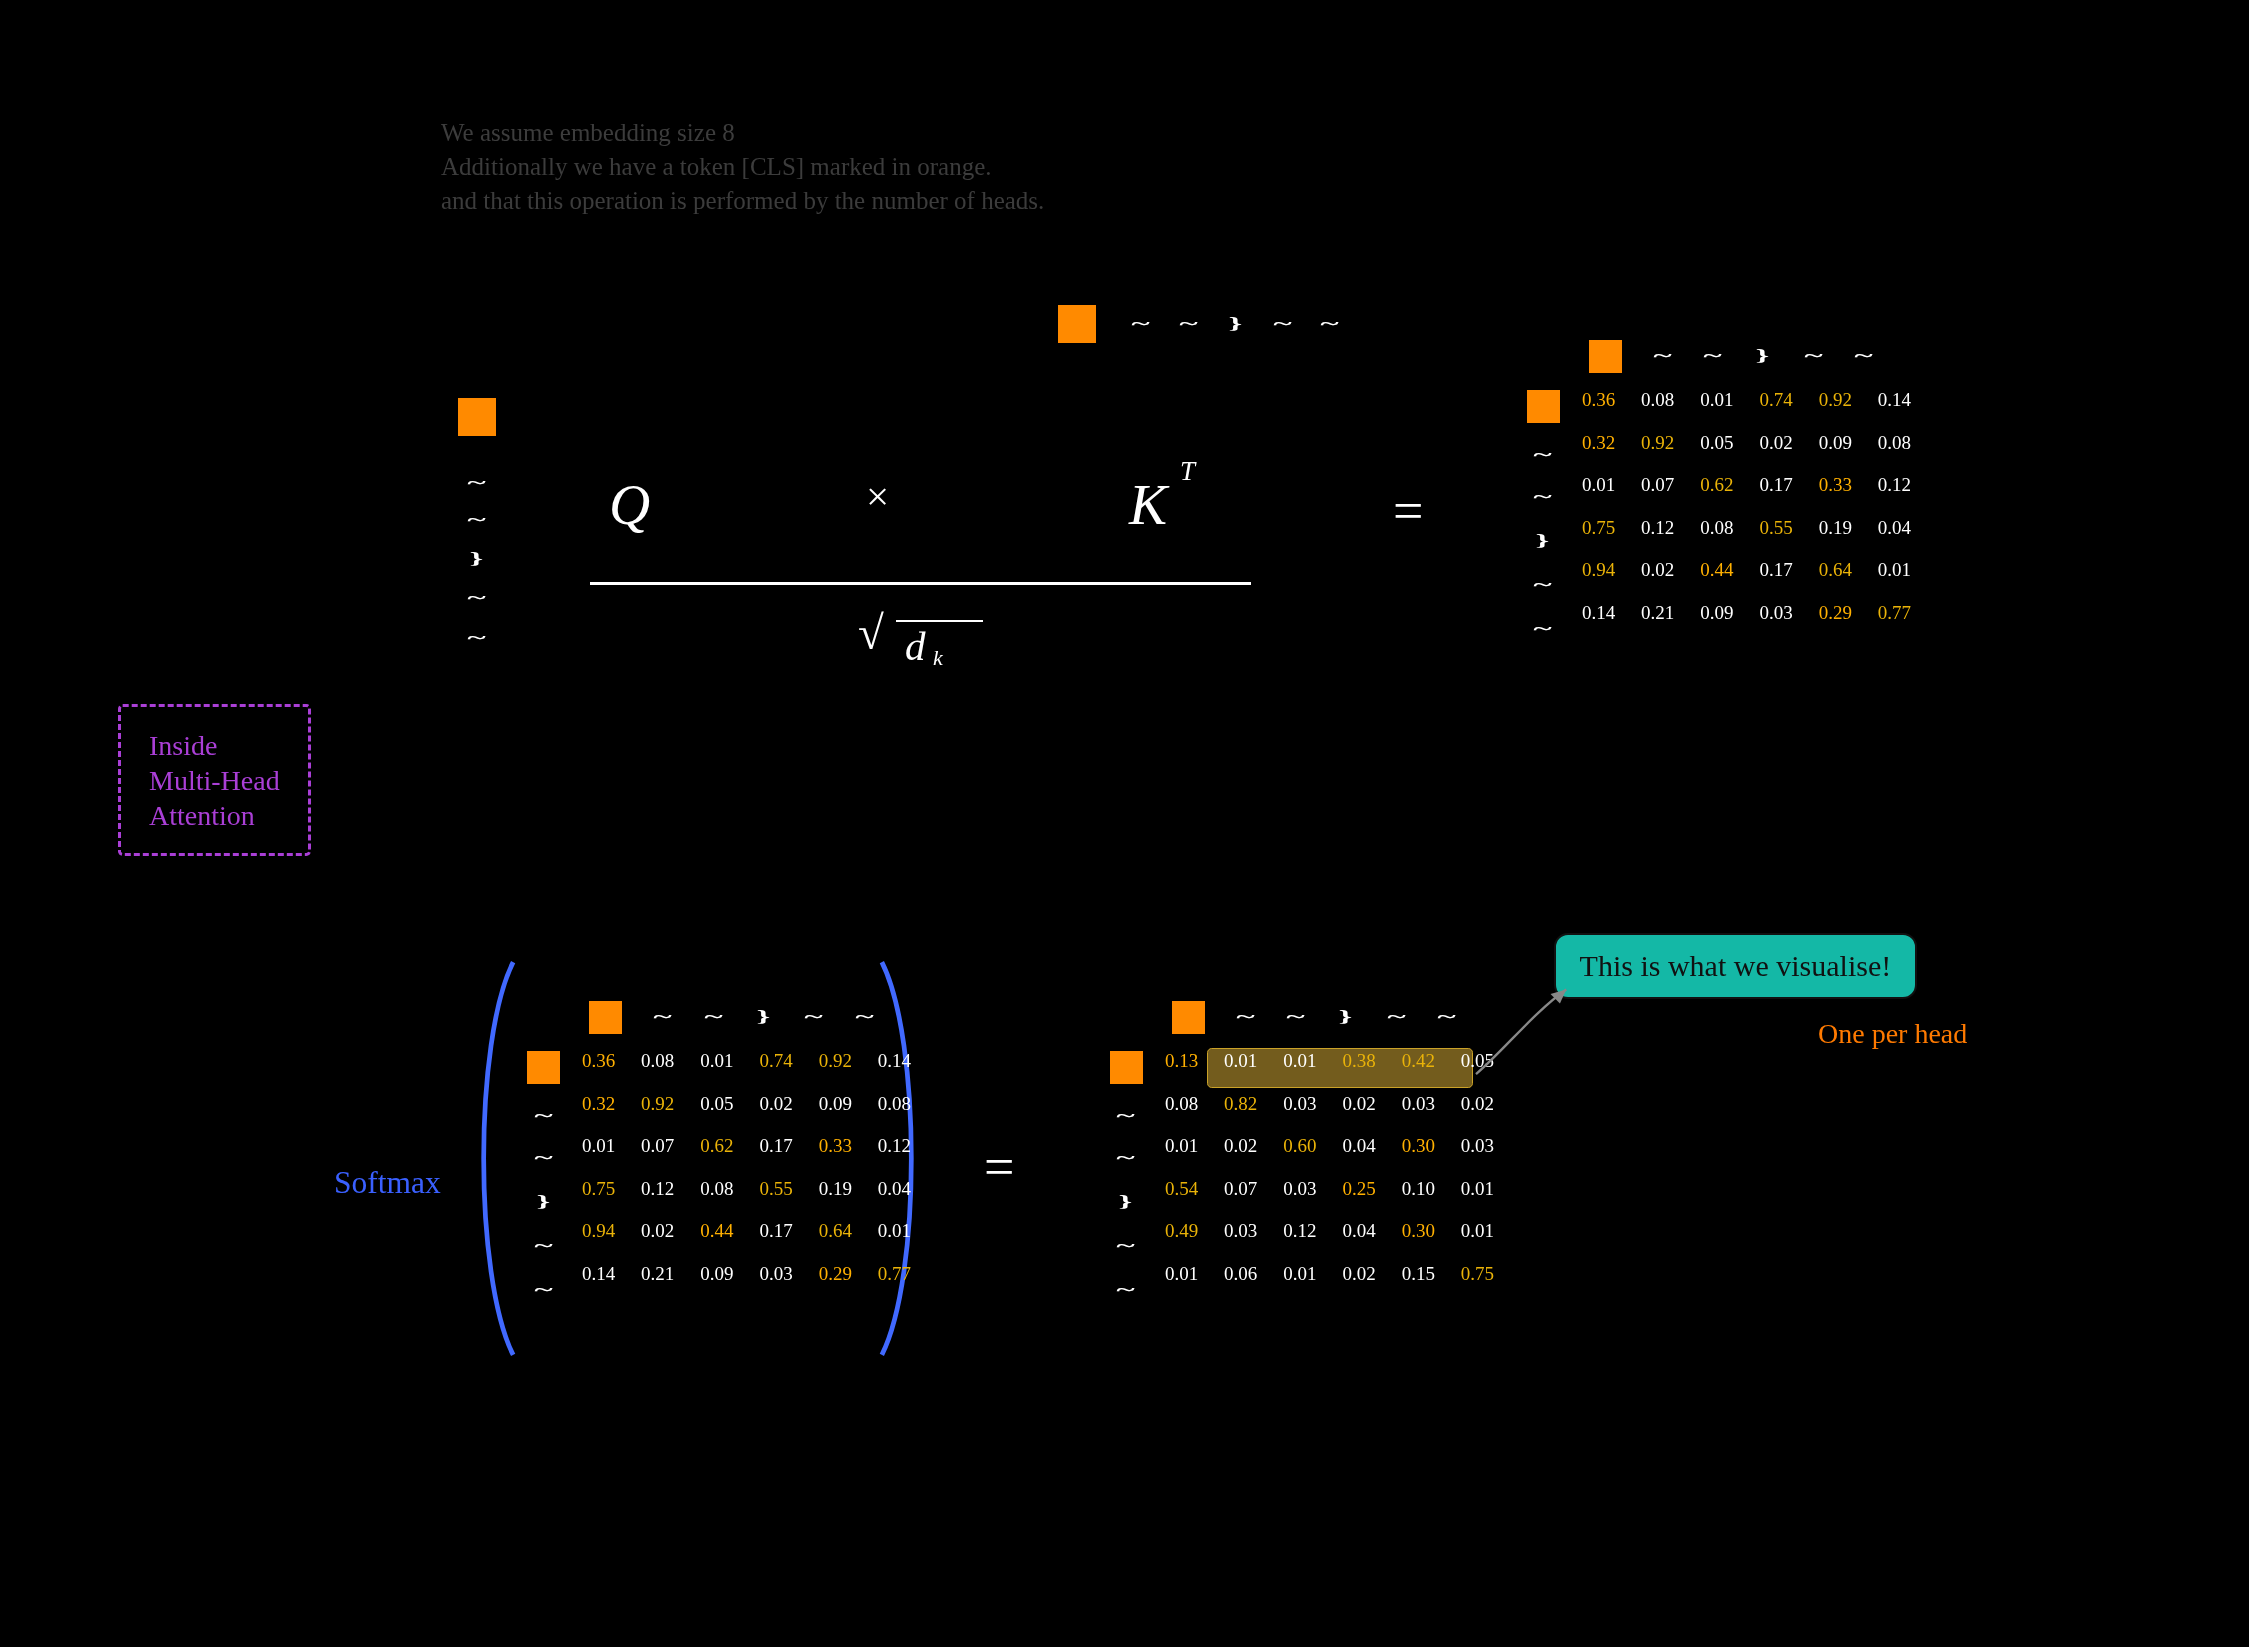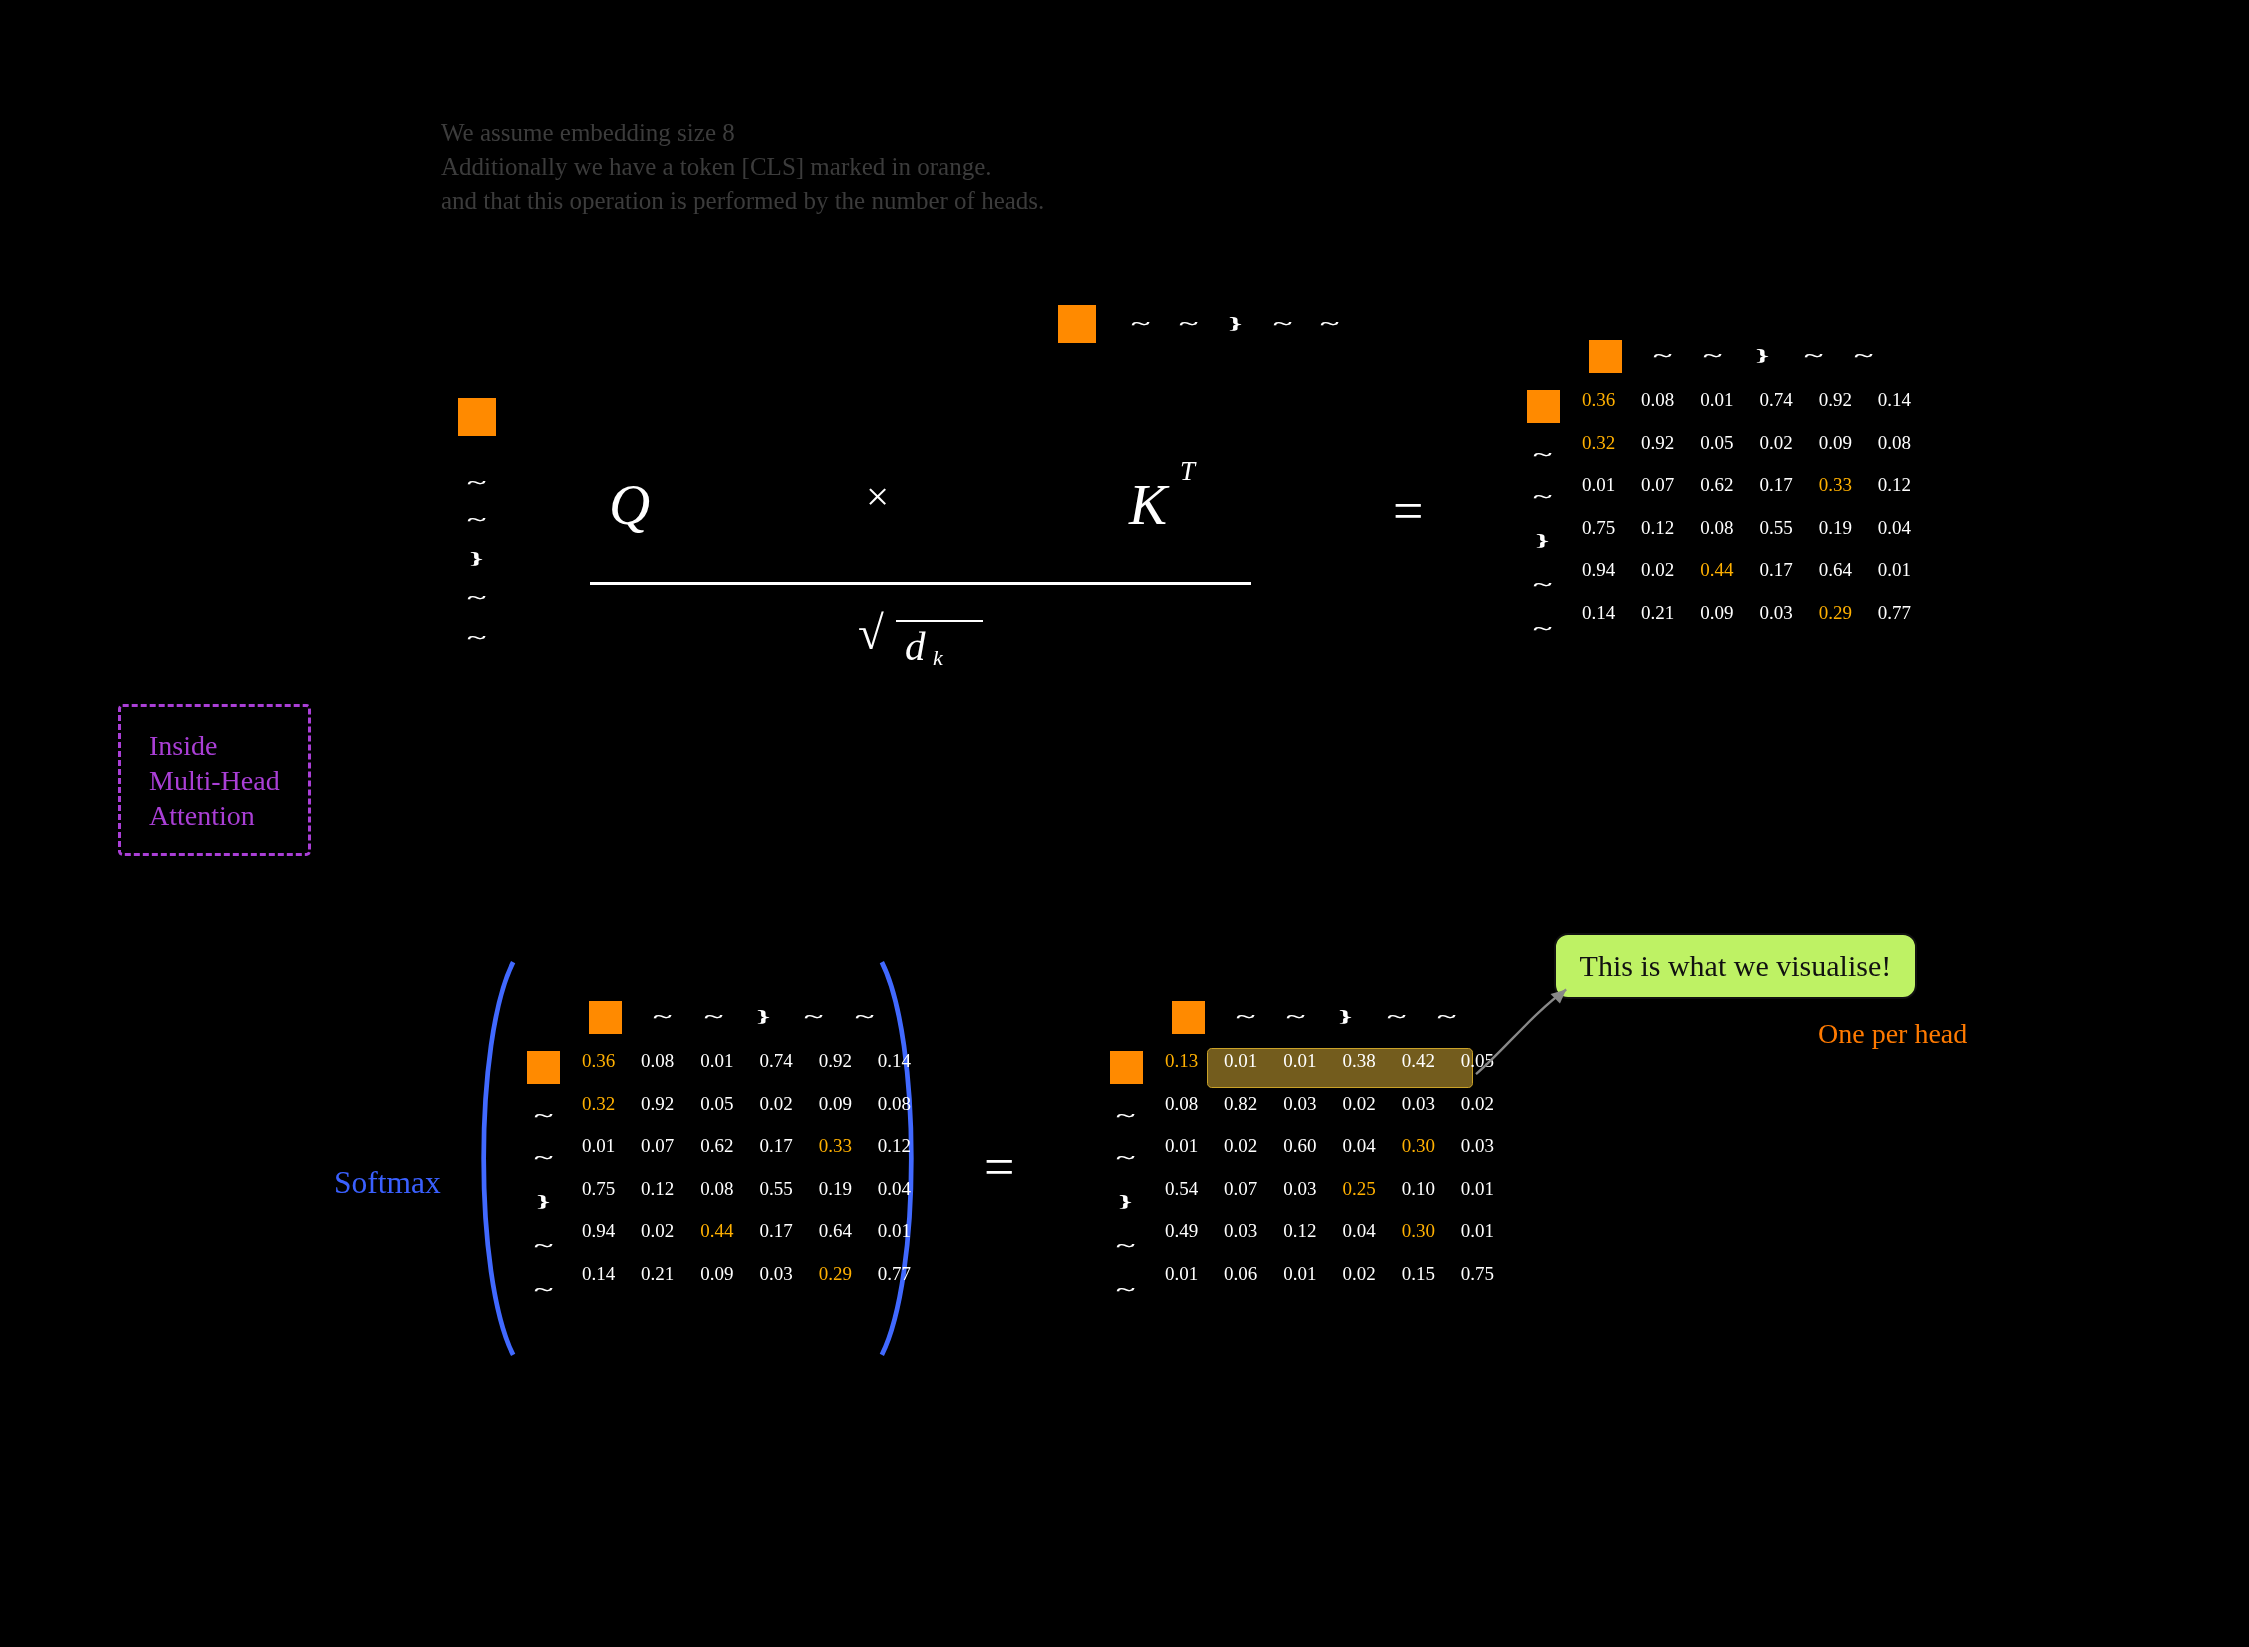--- a/index.html
+++ b/index.html
@@ -2,32 +2,32 @@
 <html style="font-size:12.6px"><head>
 <meta charset="utf-8">
 <style>
   html, body { margin: 0; padding: 0; background: #000; width: 2250px; height: 1647px; overflow: hidden; font-family: "Comic Sans MS", "Segoe Script", cursive; color: #fff; }
   .stage { position: relative; width: 2250px; height: 1647px; }
   .abs { position: absolute; }
   .dim-note { color: #3c3c3c; font-size: 25px; line-height: 1.35; }
   .dashed-box { border: 3.1px dashed #aa3fd6; border-radius: 4.7px; padding: 20.5px 28px; color: #aa3fd6; font-size: 28px; text-align: left; line-height: 1.25; }
   .softmax-label { color: #3a60ff; font-size: 31.5px; }
   .oneperhead { color: #ff7a00; font-size: 28px; }
-  .callout { background: #bef264; border: 2.4px solid #111; border-radius: 14px; padding: 14px 23.6px; font-size: 30px; color: #111; box-shadow: 0 3.1px 0 rgba(0,0,0,0.5); white-space: nowrap; }
+  .callout { background: #14b8a6; border: 2.4px solid #111; border-radius: 14px; padding: 14px 23.6px; font-size: 30px; color: #111; box-shadow: 0 3.1px 0 rgba(0,0,0,0.5); white-space: nowrap; }
   svg.paren path { stroke: #4169ff; stroke-width: 6; fill: none; }
   .orange-sq { background: #ff8a00; }
   .sq { position: absolute; }
   .matrix { position: absolute; }
   .maths { position: absolute; color: #fff; font-family: Georgia, "Times New Roman", serif; }
   .glyph { position: absolute; display: flex; align-items: center; justify-content: center; }
   .glyph span { font-size: 35px; color: #fff; font-family: "Comic Sans MS", cursive; transform: scaleY(0.45); font-weight: 700; }
   .mrow { display: flex; gap: 10.2px; }
   .mcell { width: 49px; text-align: center; font-size: 19px; font-family: "Comic Sans MS", cursive; color: #fff; }
   .mcell.yellow { color: #ffb000; }
-  .mcell.green  { color: #ffffff; }
+  .mcell.green  { color: #eab308; }
   .softmat-highlight { position: absolute; background: rgba(255, 204, 64, 0.45); border: 1.6px solid #caa228; border-radius: 4.7px; }
   .arrow-line { stroke: #888; stroke-width: 3; fill: none; }
   .arrow-head { fill: #888; }
   .tiny-x { position: absolute; color: #fff; font-size: 41px; font-family: Georgia, serif; }
 </style>
 </head>
 <body>
 <div class="stage">
 
 <div class="abs dim-note" style="left:441px; top:116px;">

